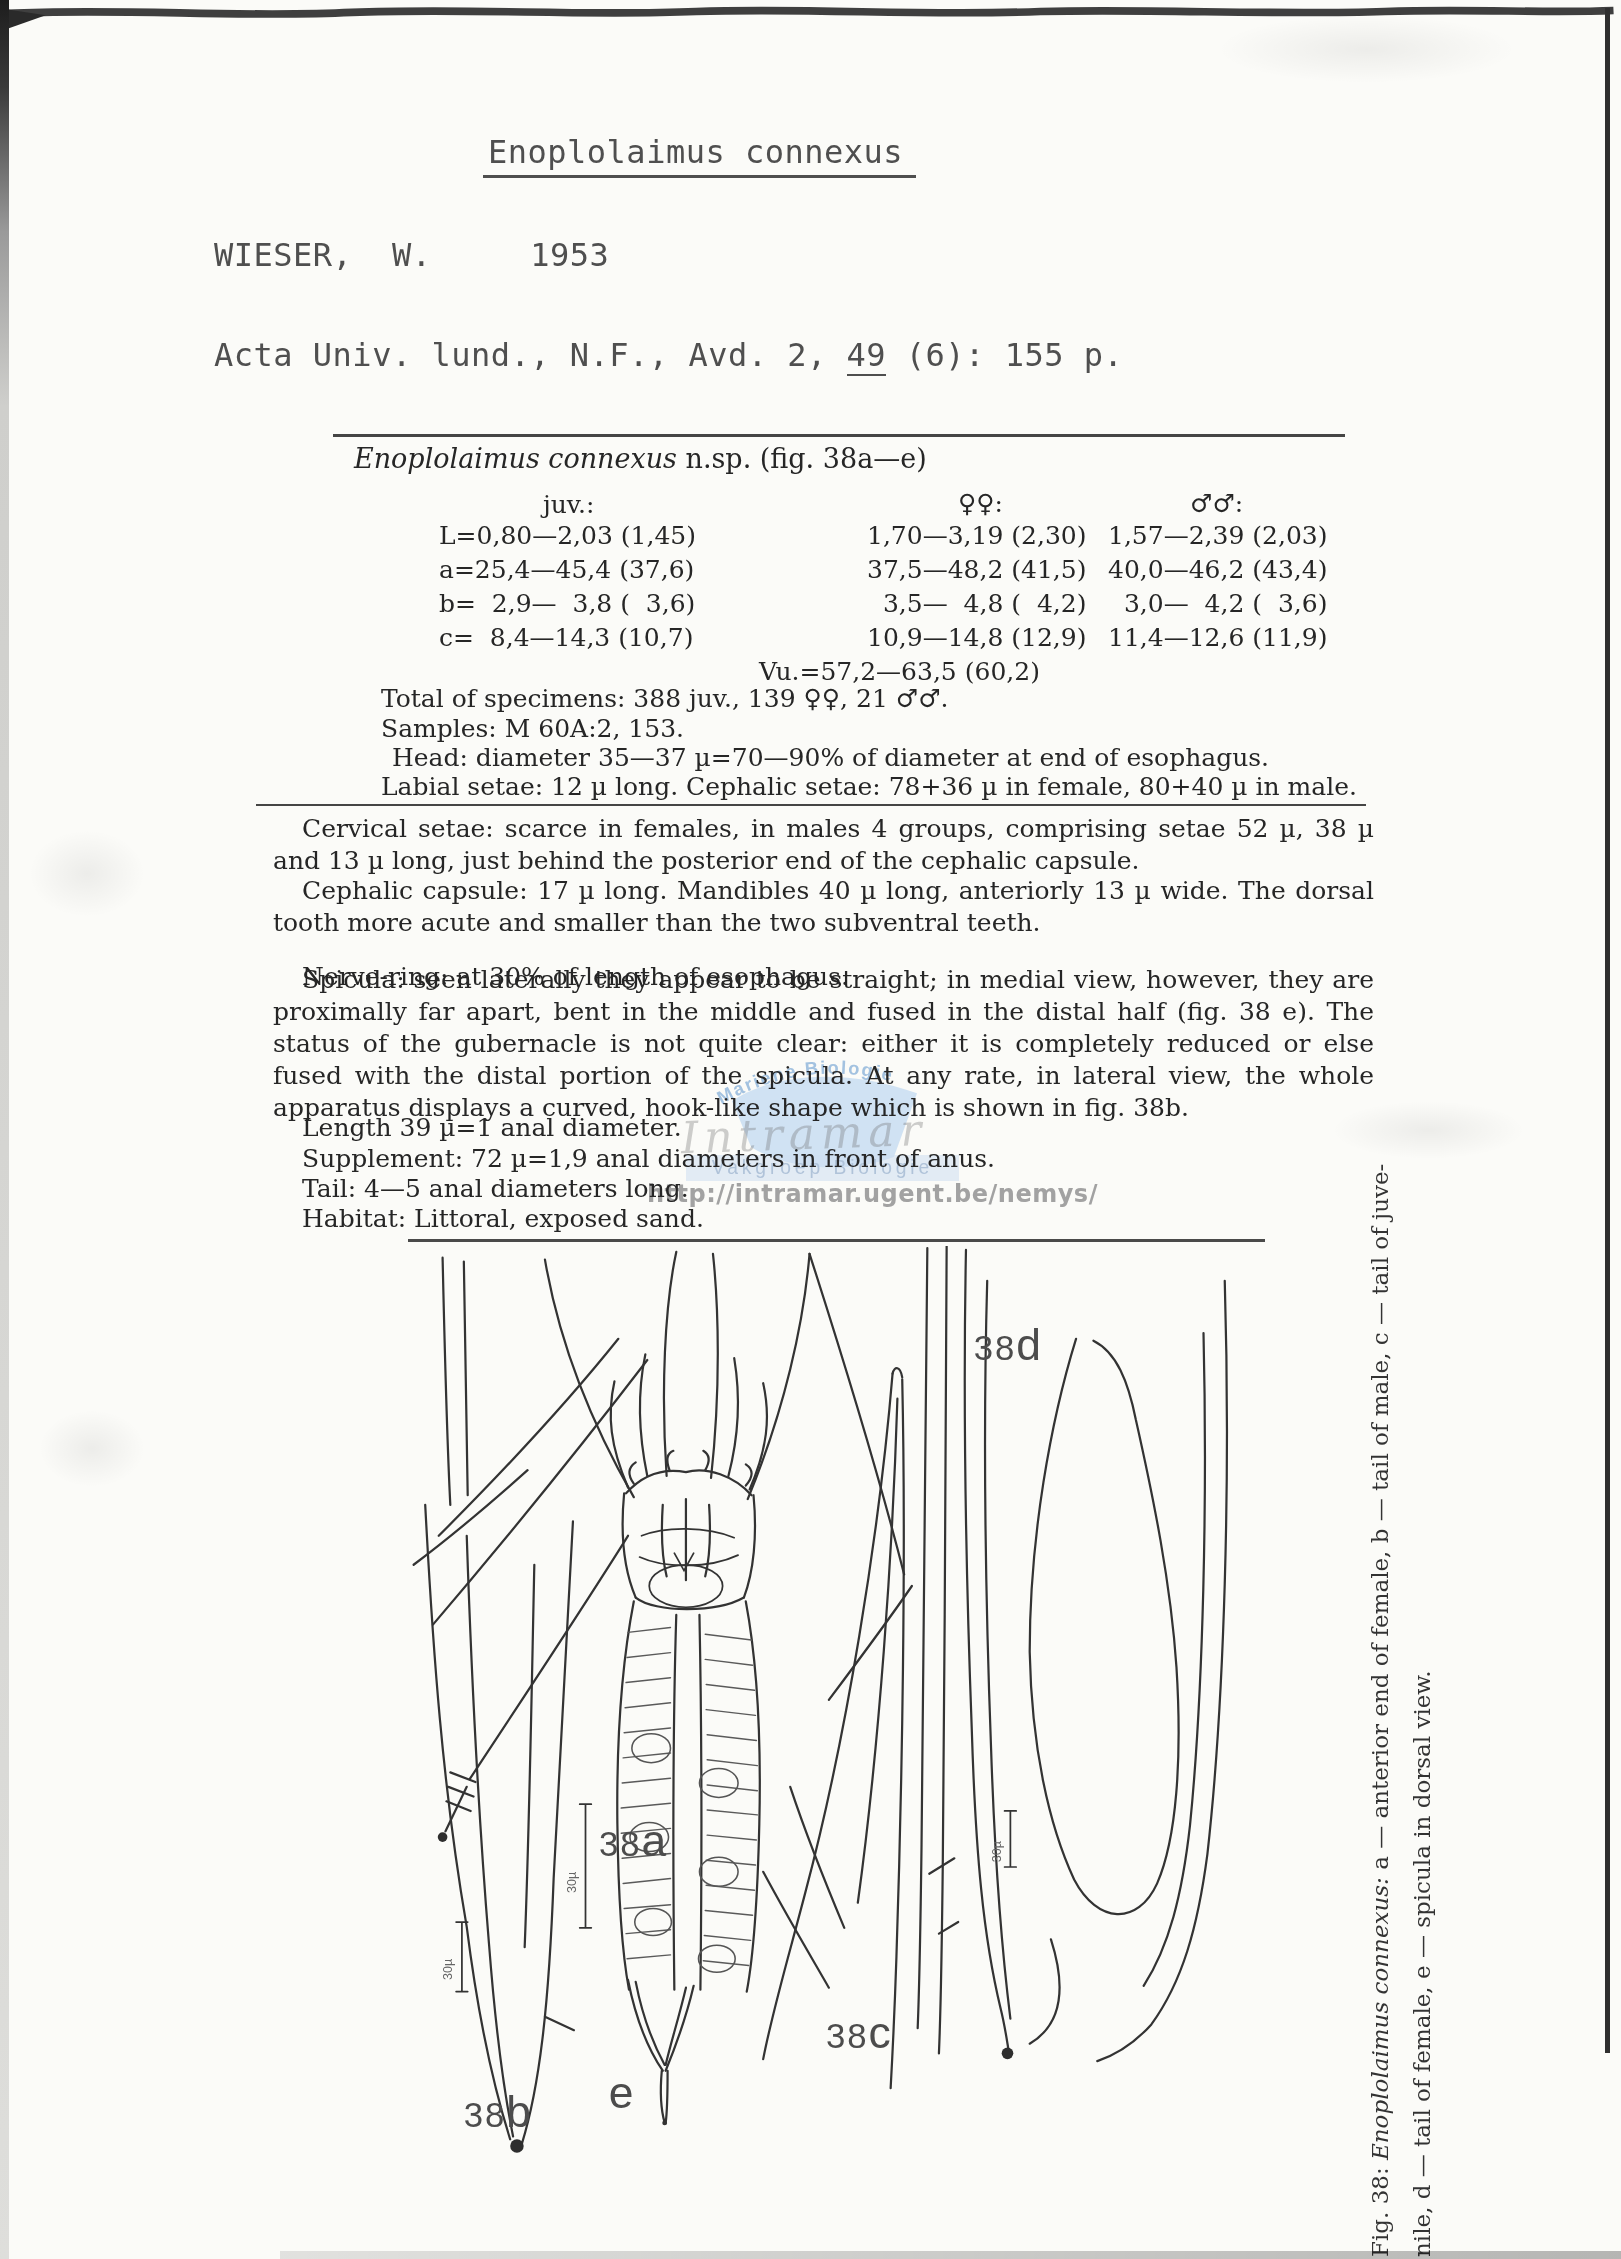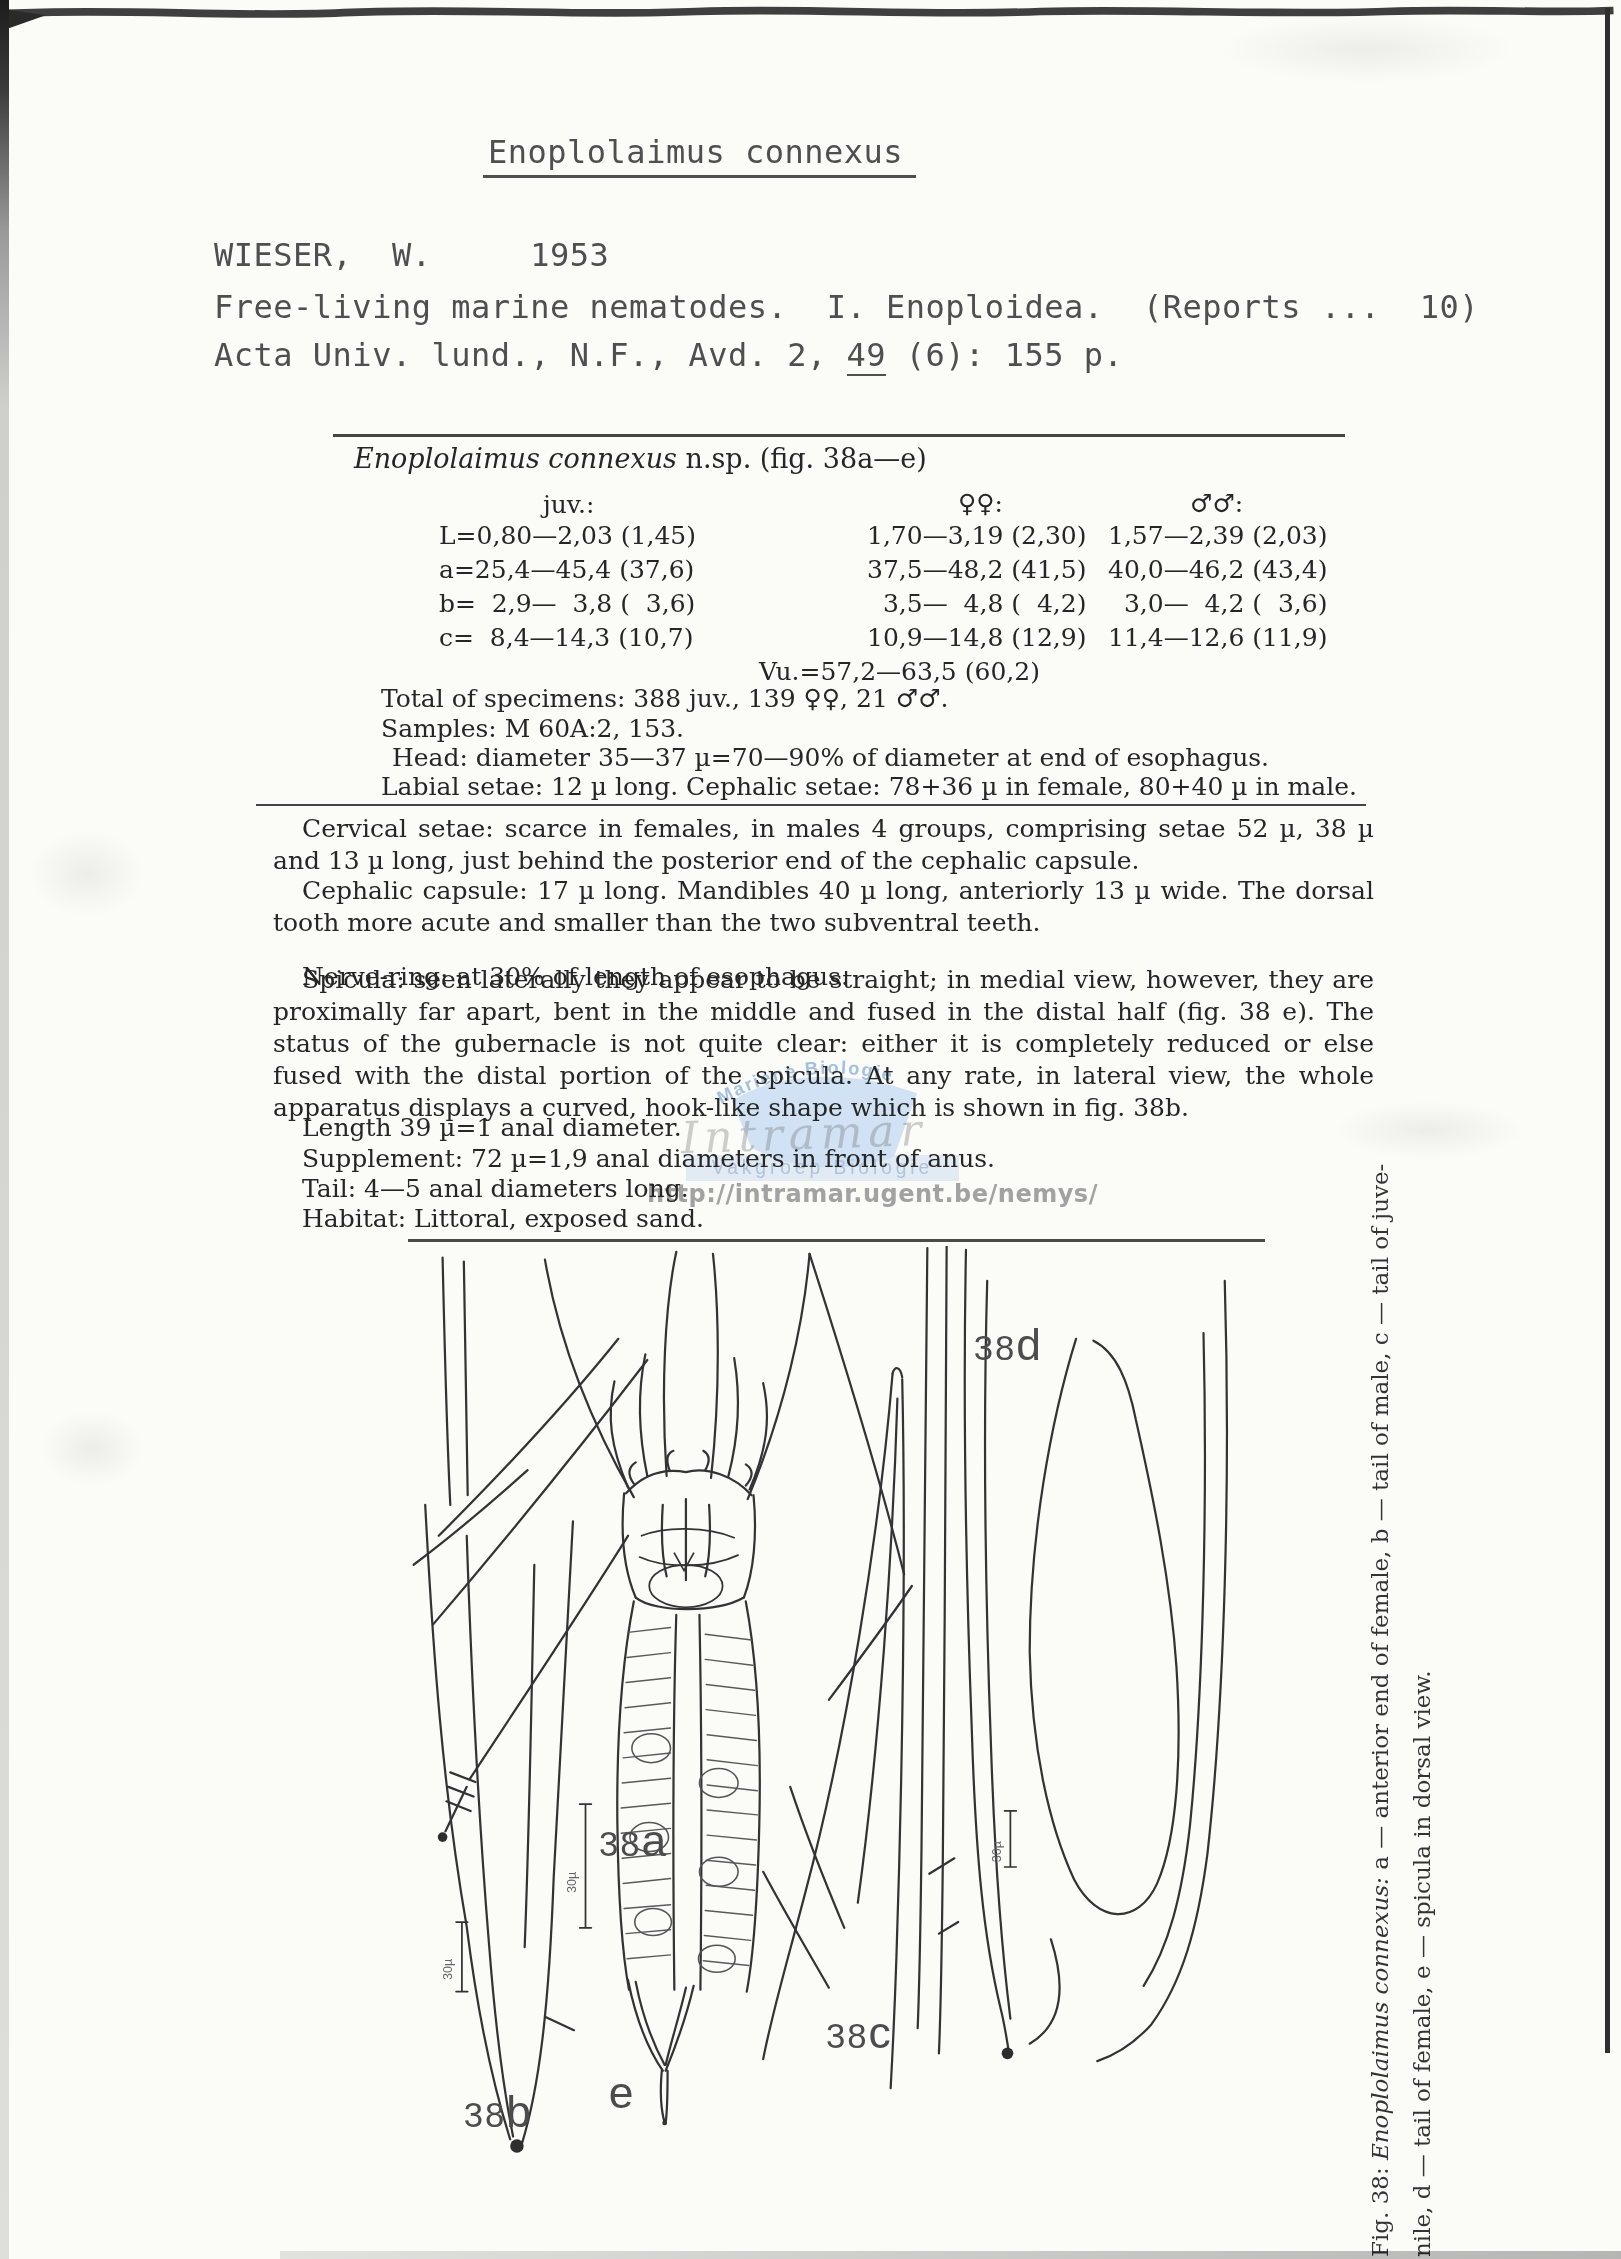--- a/index.html
+++ b/index.html
@@ -45,21 +45,20 @@
   <div class="edge-bottom"></div>
   <div class="smudge" style="left:1217px;top:15.4px;width:299px;height:68px;"></div>
   <div class="smudge" style="left:29px;top:830px;width:116px;height:87px;"></div>
   <div class="smudge" style="left:39px;top:1410px;width:106px;height:77px;"></div>
   <div class="smudge" style="left:1332px;top:1101px;width:193px;height:58px;"></div>
 
   <div class="abs mono" style="left:488px;top:133px;">Enoplolaimus connexus</div>
   <div class="abs rule" style="left:483px;top:175px;width:433px;height:2.9px;background:#4f4f4f;"></div>
 
   <div class="abs mono" style="left:214px;top:236px;">WIESER,  W.     1953</div>
-  <div class="abs mono" style="left:214px;top:288px;">Free-living marine nematodes.  I. Enoploidea.  (Reports ...  10)</div>
   <div class="abs mono" style="left:214px;top:336px;"><span>Acta Univ. lund., N.F., Avd. 2, </span><span style="border-bottom:2.9px solid #4f4f4f;">49</span><span> (6): 155 p.</span></div>
 
   <div class="abs rule" style="left:333px;top:434px;width:1012px;height:2.9px;"></div>
 
   <div class="abs serif" style="left:354px;top:443px;font-size:27px;"><span class="ital">Enoplolaimus connexus</span><span> n.sp. (fig. 38a—e)</span></div>
 
   <div class="abs serif" style="left:543px;top:490px;">juv.:</div>
   <div class="abs serif" style="left:958px;top:489px;">♀♀:</div>
   <div class="abs serif" style="left:1190px;top:489px;">♂♂:</div>
 

